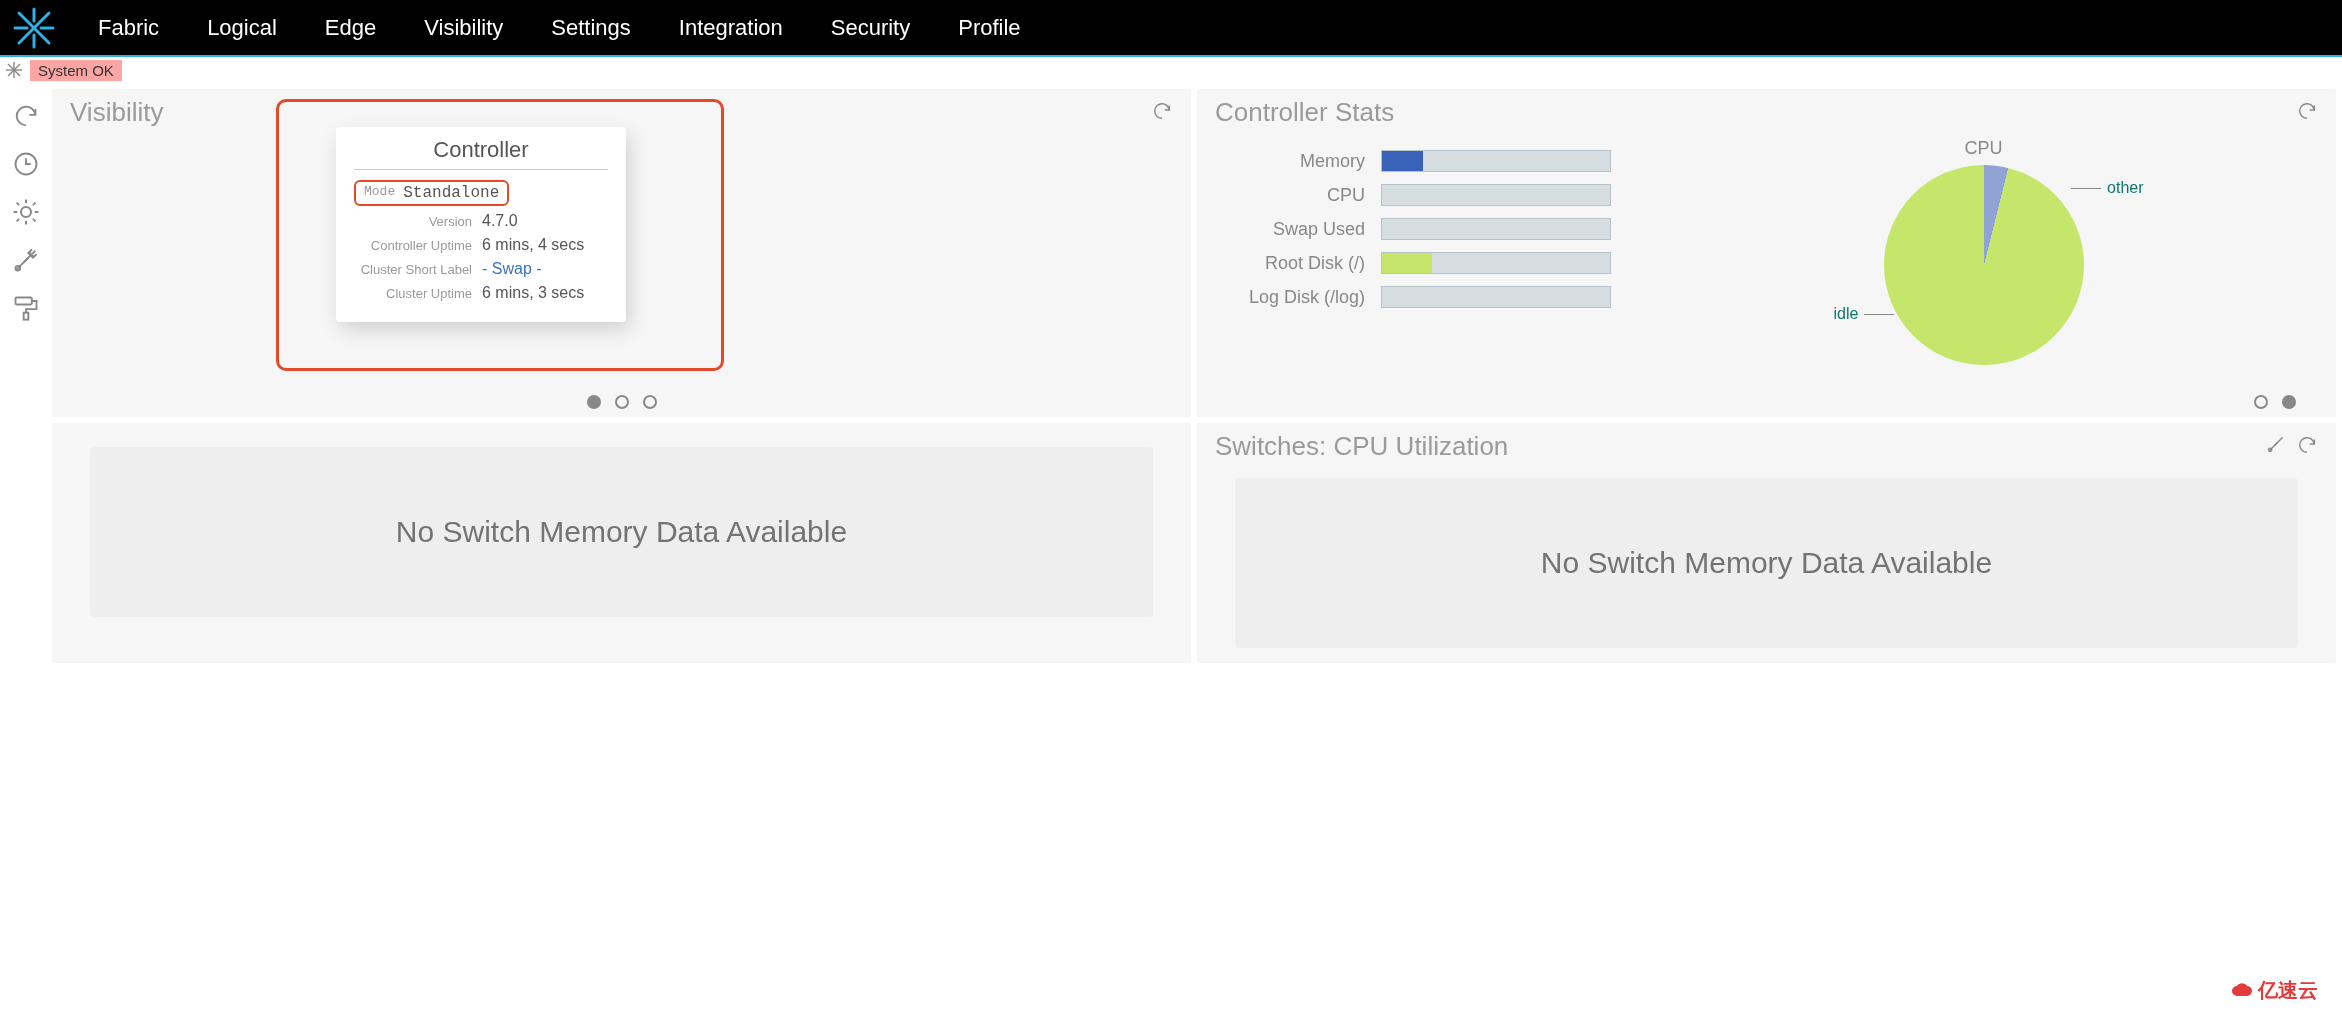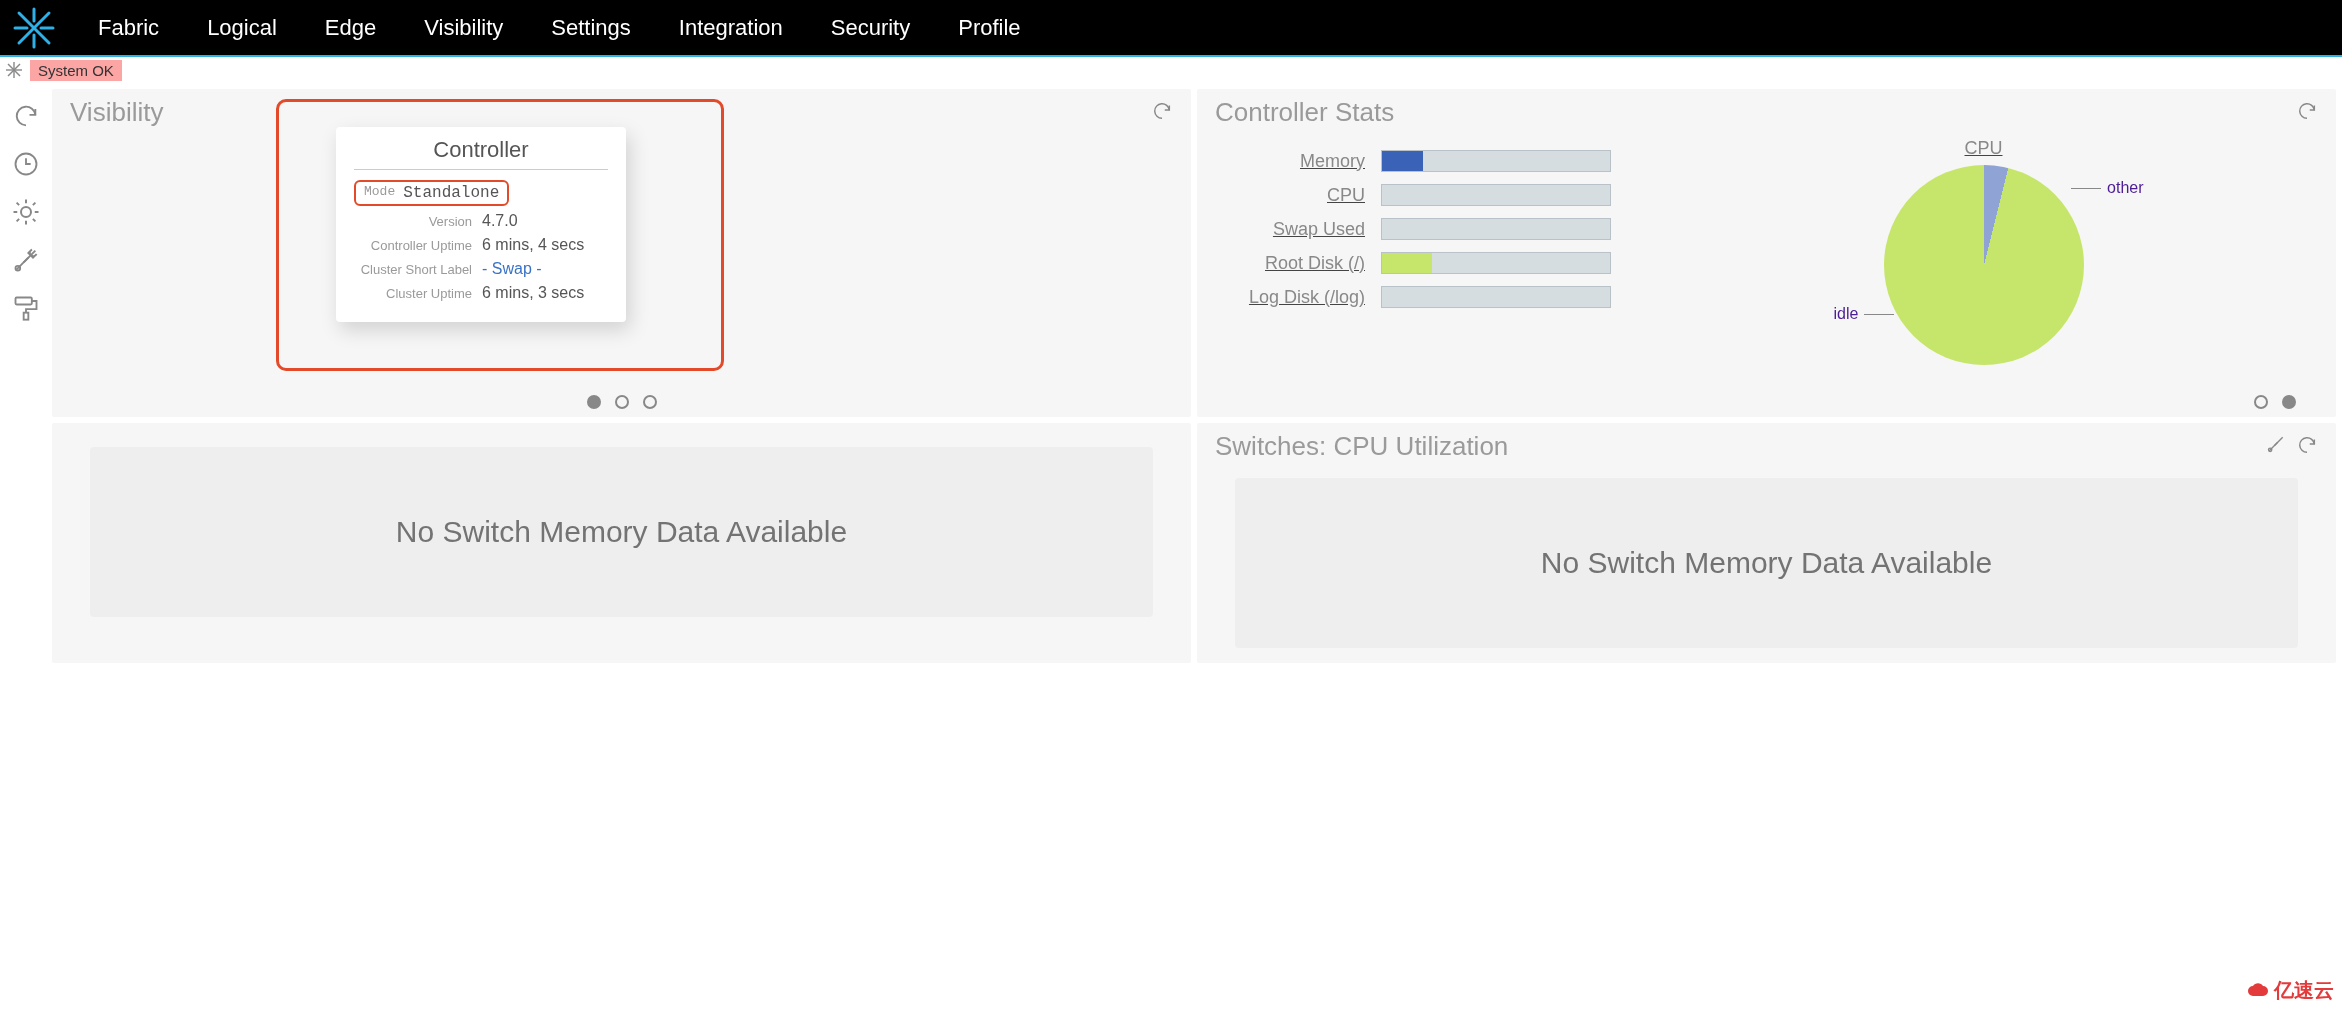--- a/index.html
+++ b/index.html
@@ -51,49 +51,49 @@
   .attr-row .val.link { color: #3a72c6; }
   .mode-box { display: inline-flex; gap: 8px; border: 2px solid #e34a2a; border-radius: 6px; padding: 2px 8px; font-family: Liberation Mono, monospace; }
   .mode-box .lab { width: auto; }
 
   
   .pager { display: flex; gap: 14px; justify-content: center; margin-top: 0px; position: absolute; left: 0; right: 0; bottom: 8px; }
   .dot { width: 14px; height: 14px; border-radius: 50%; border: 2px solid #888; }
   .dot.filled { background: #888; }
 
   
-  .stats-body { display: flex; gap: 14px; margin-top: 10px; padding-bottom: 26px; text-decoration: underline; }
+  .stats-body { display: flex; gap: 14px; margin-top: 10px; padding-bottom: 26px; }
   .bars { flex: 0 0 420px; }
   .bar-row { display: flex; align-items: center; gap: 16px; margin: 12px 0; }
   .bar-row .blab { width: 150px; text-align: right; font-size: 18px; color: #888; }
   .bar { width: 230px; height: 22px; background: #d6dde1; border: 1px solid #b8c2c8; position: relative; }
   .bar .fill { position: absolute; top: 0; left: 0; bottom: 0; }
   .fill.blue  { background: #3a63b8; }
   .fill.green { background: #c6e66b; }
 
   .pie-wrap { flex: 1; display: flex; flex-direction: column; align-items: center; position: relative; }
   .pie-title { font-size: 18px; color: #888; margin-bottom: 6px; }
   .pie-chart { position: relative; width: 200px; height: 200px; }
   .pie { width: 200px; height: 200px; border-radius: 50%;
     background: conic-gradient(#8fa4d4 0deg 14deg, #c6e66b 14deg 360deg); }
-  .pie-label { position: absolute; font-size: 16px; color: #4c1d95; white-space: nowrap; }
+  .pie-label { position: absolute; font-size: 16px; color: #0f766e; white-space: nowrap; }
   .lbl-idle { left: -50px; top: 140px; }
   .lbl-idle::after { content:""; display:inline-block; width:30px; border-top:1px solid #888; vertical-align: middle; margin-left:6px; }
   .lbl-other { right: -60px; top: 14px; }
   .lbl-other::before { content:""; display:inline-block; width:30px; border-top:1px solid #888; vertical-align: middle; margin-right:6px; }
 
   
   .emptyblock { background: #eee; border-radius: 4px; margin: 16px 20px 0 20px; height: 170px; display: flex; align-items: center; justify-content: center; }
   .emptyblock-text { font-size: 30px; color: #737373; font-weight: 300; }
 
   .panel.attributes { height: 328px; }
   .panel.stats { height: 328px; }
   .panel.switches { height: 240px; }
 
-  .watermark { position: fixed; right: 8px; bottom: 6px; color: #e33b3b; font-weight: 700; font-size: 20px; display:flex; align-items:center; gap:4px; }
+  .watermark { position: fixed; right: 24px; bottom: 6px; color: #e33b3b; font-weight: 700; font-size: 20px; display:flex; align-items:center; gap:4px; }
   .watermark svg { fill: #e33b3b; }
 </style>
 </head>
 <body>
 
 <div class="topbar">
   <div class="logo">
     <svg width="42" height="42" viewBox="0 0 42 42">
       <g stroke="#2fb0e6" stroke-width="3" stroke-linecap="round">
         <line x1="6" y1="6" x2="36" y2="36"></line>

